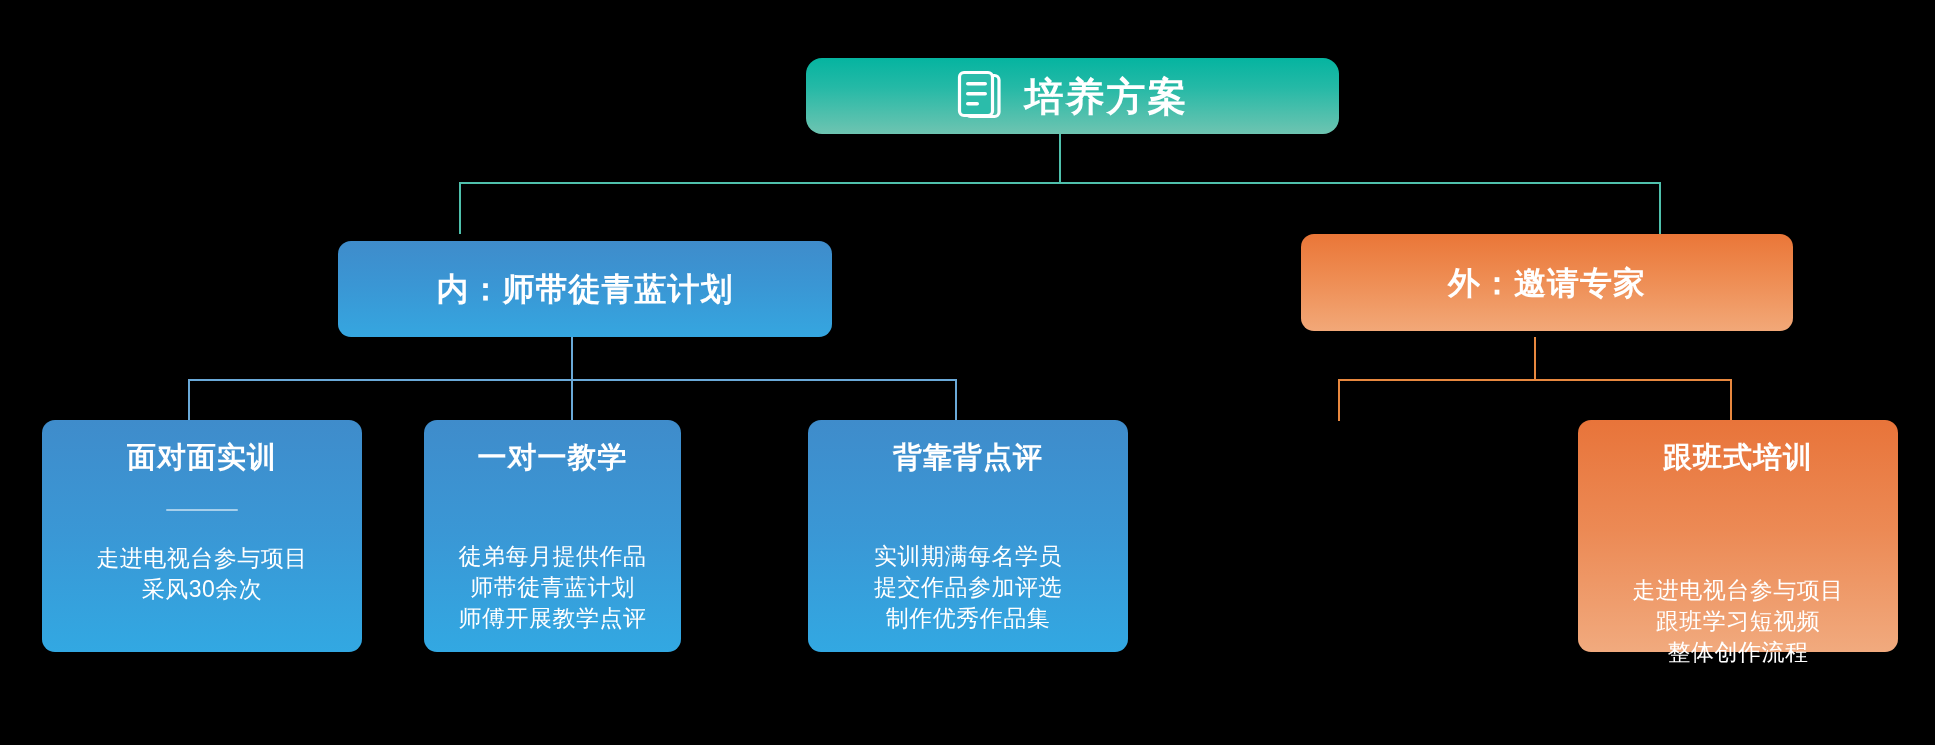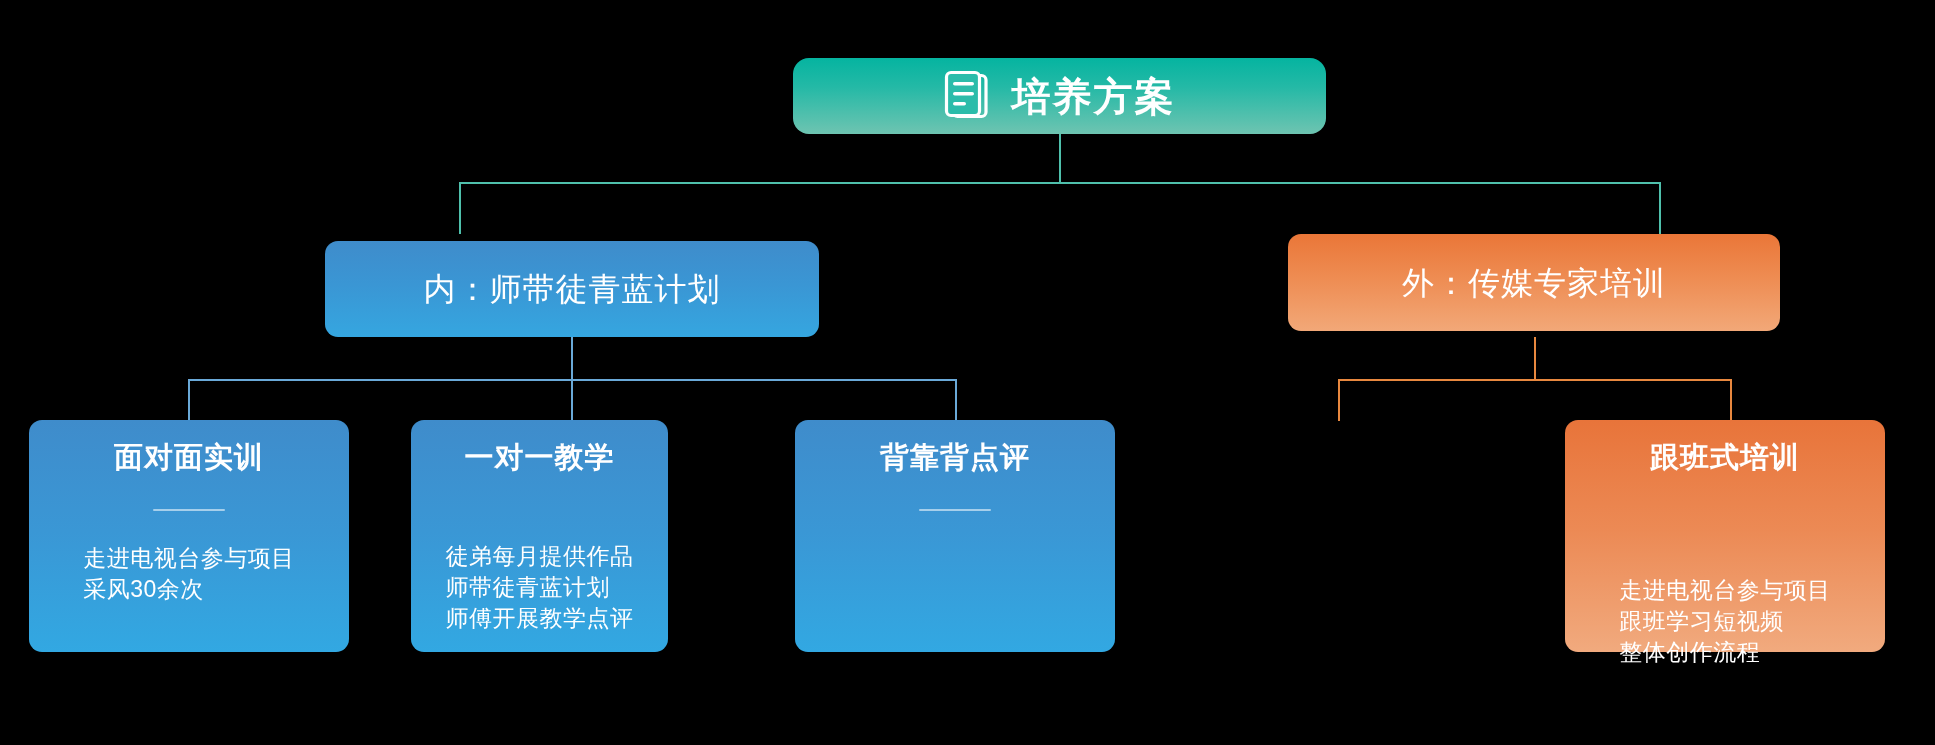--- a/index.html
+++ b/index.html
@@ -28,20 +28,22 @@
   
   .node {
     position: absolute;
     box-sizing: border-box;
     border-radius: 14px;
     display: flex;
     flex-direction: column;
     align-items: center;
     justify-content: center;
     color: #ffffff;
+    text-align: center;
+    margin-left: 13px;
   }
 
   
   .node-root {
     border-radius: 16px;
     flex-direction: row;
     gap: 22px;
     background: linear-gradient(180deg, #05b4a0 0%, #24b9a6 38%, #6ec4b1 100%);
   }
   .node-root .node-title {
@@ -56,21 +58,21 @@
     position: relative;
     display: block;
   }
 
   
   .node-branch {
     border-radius: 13px;
   }
   .node-branch .node-title {
     font-size: 32px;
-    font-weight: normal;
+    font-weight: bold;
     letter-spacing: 1px;
     line-height: 1;
   }
   .branch-blue {
     background: linear-gradient(180deg, #3f8ccb 0%, #3a96d4 45%, #35a6e0 100%);
   }
   .branch-orange {
     background: linear-gradient(180deg, #ea7638 0%, #ee8c52 45%, #f2a878 100%);
   }
 
@@ -140,21 +142,21 @@
       </svg>
     </span>
     <span class="node-title">培养方案</span>
   </div>
 
   <div class="node node-branch branch-blue" style="left:325px; top:241px; width:494px; height:96px;">
     <span class="node-title">内：师带徒青蓝计划</span>
   </div>
 
   <div class="node node-branch branch-orange" style="left:1288px; top:234px; width:492px; height:97px;">
-    <span class="node-title">外：传媒专家培训</span>
+    <span class="node-title">外：邀请专家</span>
   </div>
 
   <div class="node node-leaf leaf-blue" style="left:29px; top:420px; width:320px; height:232px;">
     <span class="node-title">面对面实训</span>
     <span class="leaf-divider"></span>
     <span class="leaf-body">
       <div>走进电视台参与项目</div>
       <div>采风30余次</div>
     </span>
   </div>
@@ -165,20 +167,25 @@
     <span class="leaf-body">
       <div>徒弟每月提供作品</div>
       <div>师带徒青蓝计划</div>
       <div>师傅开展教学点评</div>
     </span>
   </div>
 
   <div class="node node-leaf leaf-blue" style="left:795px; top:420px; width:320px; height:232px;">
     <span class="node-title">背靠背点评</span>
     <span class="leaf-divider"></span>
+    <span class="leaf-body">
+      <div>实训期满每名学员</div>
+      <div>提交作品参加评选</div>
+      <div>制作优秀作品集</div>
+    </span>
   </div>
 
 
   <div class="node node-leaf leaf-orange" style="left:1565px; top:420px; width:320px; height:232px;gap:35px;">
     <span class="node-title">跟班式培训</span>
     <span class="leaf-divider"></span>
     <span class="leaf-body">
       <div>走进电视台参与项目</div>
       <div>跟班学习短视频</div>
       <div>整体创作流程</div>

